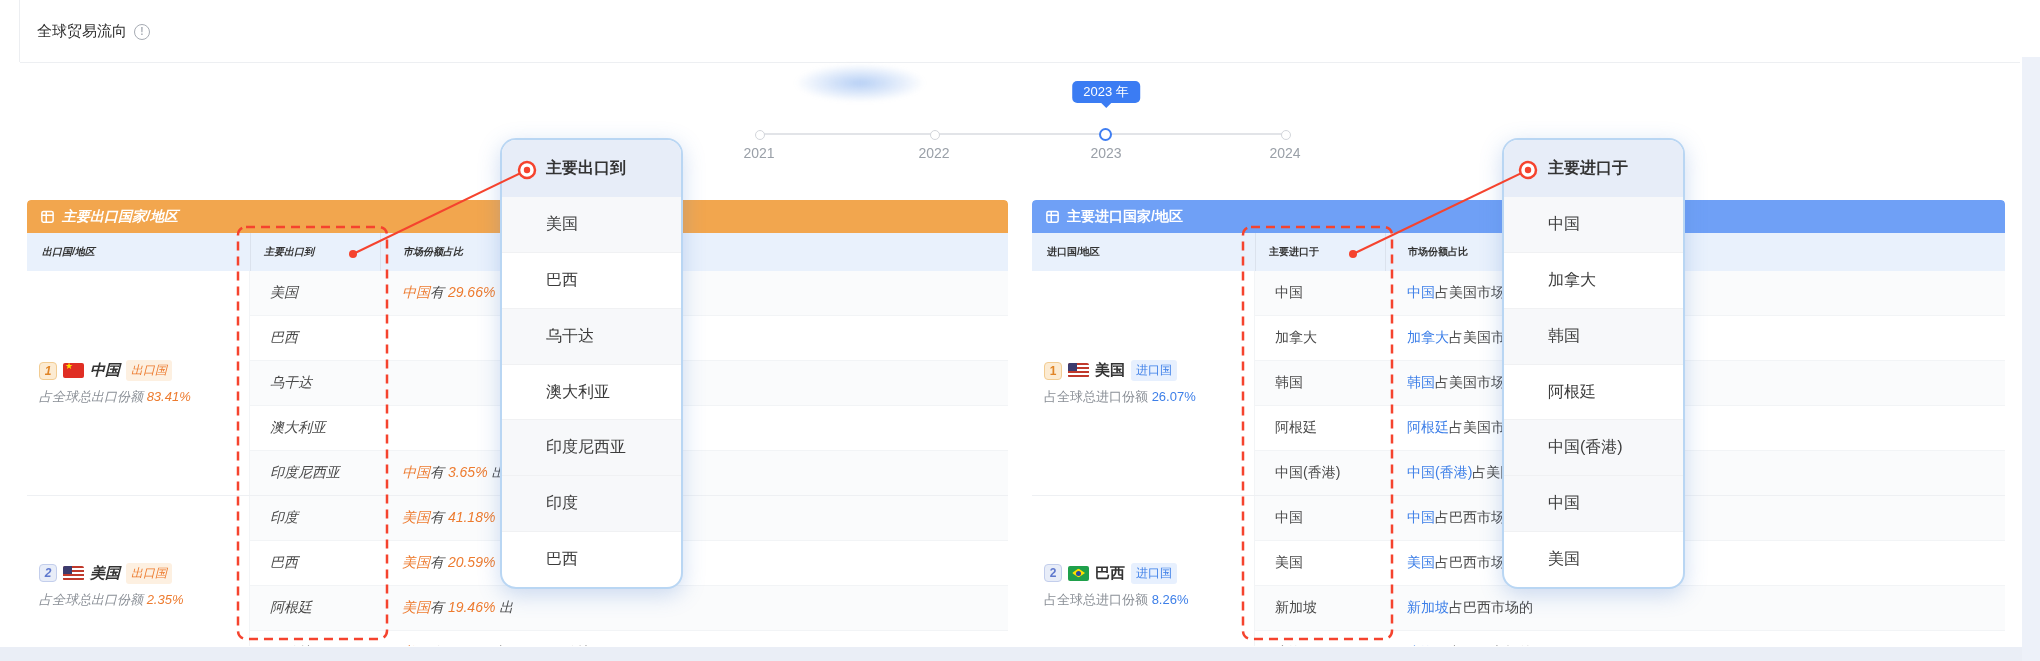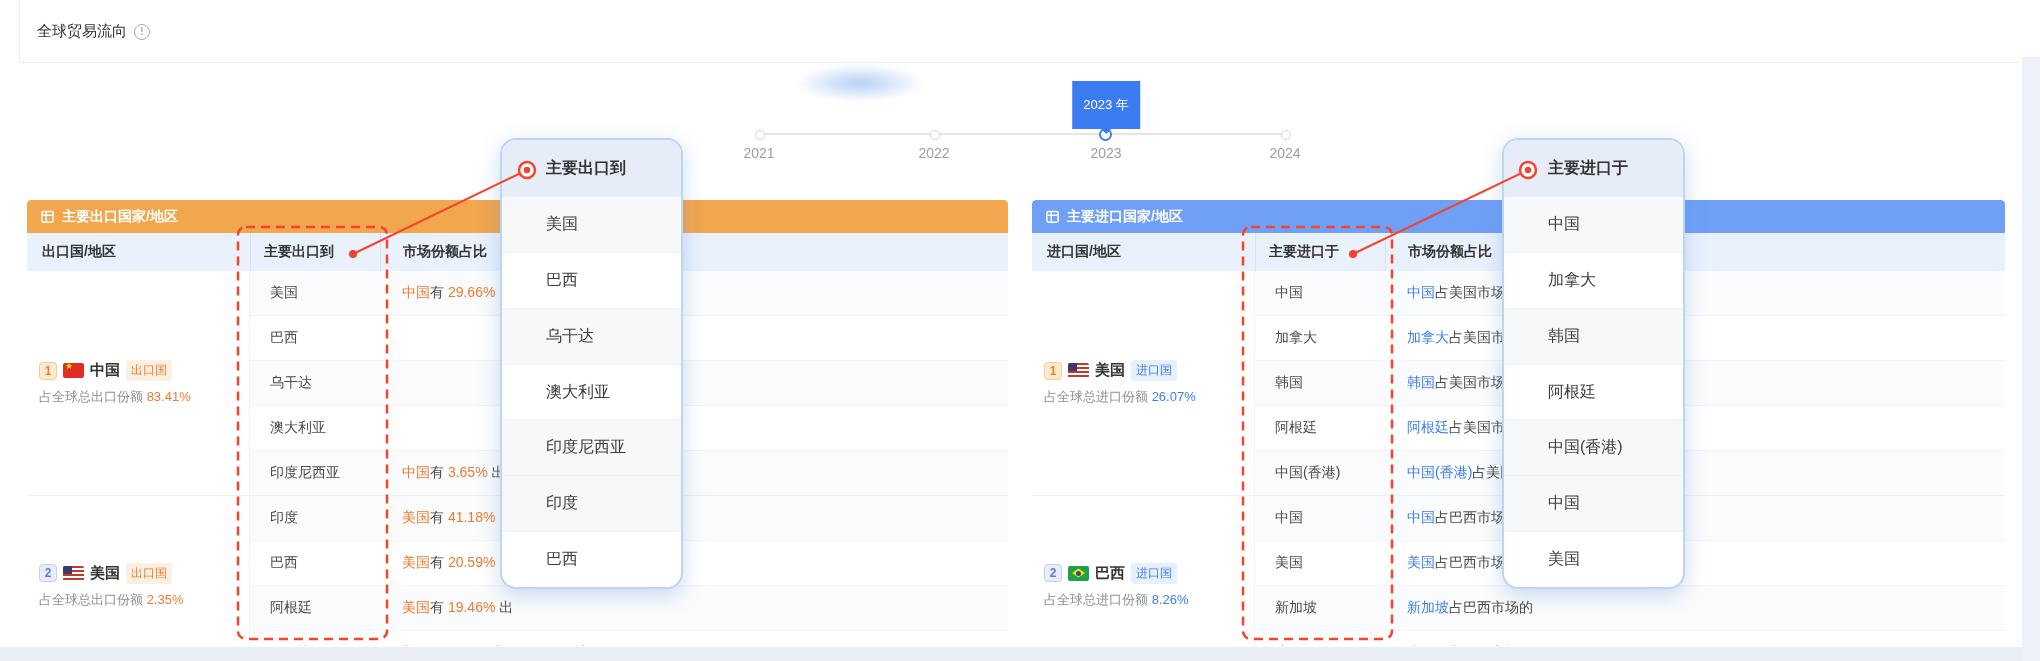--- a/index.html
+++ b/index.html
@@ -15,33 +15,33 @@
   .h-hair{left:20px;top:62px;width:2000px;height:1px;background:#edeff2;}
   .smudge{left:795px;top:64px;width:130px;height:38px;filter:blur(2px);
           background:radial-gradient(closest-side,rgba(110,160,235,.5),rgba(110,160,235,0));}
 
   
   .track{left:759px;top:133px;width:526px;height:2px;background:#e2e4e8;}
   .sdot{position:absolute;width:8px;height:8px;border-radius:50%;background:#fff;border:1px solid #d3d6db;top:130px;box-sizing:content-box;}
   .sdot.active{width:9px;height:9px;border:2px solid #3f7ef2;top:128px;}
   .slabel{position:absolute;top:145px;width:80px;margin-left:-40px;text-align:center;font-size:14px;color:#9aa0a8;}
   .tooltip{left:1106px;top:81px;transform:translateX(-50%);background:#3b7cf3;color:#fff;
-           font-size:13px;padding:15px 11px;border-radius:0;white-space:nowrap;}
+           font-size:13px;padding:2px 11px;border-radius:5px;white-space:nowrap;}
   .tooltip:after{content:"";position:absolute;left:50%;margin-left:-5px;top:100%;
                  border:5px solid transparent;border-top-color:#3b7cf3;}
 
   
   .card{overflow:hidden;border-radius:4px;background:#fff;}
-  #exportCard{left:27px;top:200px;width:981px;height:446px;}
+  #exportCard{left:27px;top:200px;width:981px;height:446px;font-style:italic;}
   #importCard{left:1032px;top:200px;width:973px;height:446px;}
   .bar{height:33px;display:flex;align-items:center;gap:7px;padding-left:13px;color:#fff;
        font-size:14px;font-weight:bold;border-radius:4px 4px 0 0;}
   .bar.orange{background:#F2A64E;}
   .bar.blue{background:#6FA0F6;}
-  .colhdr{height:38px;background:#E9F1FC;display:flex;align-items:center;font-size:14px;font-weight:bold;color:#333;}
+  .colhdr{height:38px;background:#E9F1FC;display:flex;align-items:center;font-size:10px;font-weight:bold;color:#333;}
   .ch1{width:223px;padding-left:15px;box-sizing:border-box;}
   .ch2{width:130px;padding-left:13px;box-sizing:border-box;border-left:1px solid rgba(0,0,0,.06);align-self:stretch;display:flex;align-items:center;}
   .ch3{flex:1;padding-left:22px;border-left:1px solid rgba(0,0,0,.06);align-self:stretch;display:flex;align-items:center;}
   .tgroup{display:flex;border-top:1px solid #eef0f3;background:#fff;}
   .gcell{width:223px;display:flex;align-items:center;padding-left:12px;box-sizing:border-box;border-right:1px solid #f2f4f6;}
   .grows{flex:1;}
   .trow{height:44px;display:flex;align-items:center;}
   .trow + .trow{border-top:1px solid #f2f4f6;}
   .trow.alt{background:#fafbfc;}
   .pcell{width:130px;padding-left:20px;box-sizing:border-box;font-size:14px;color:#4a4a4a;flex-shrink:0;}

